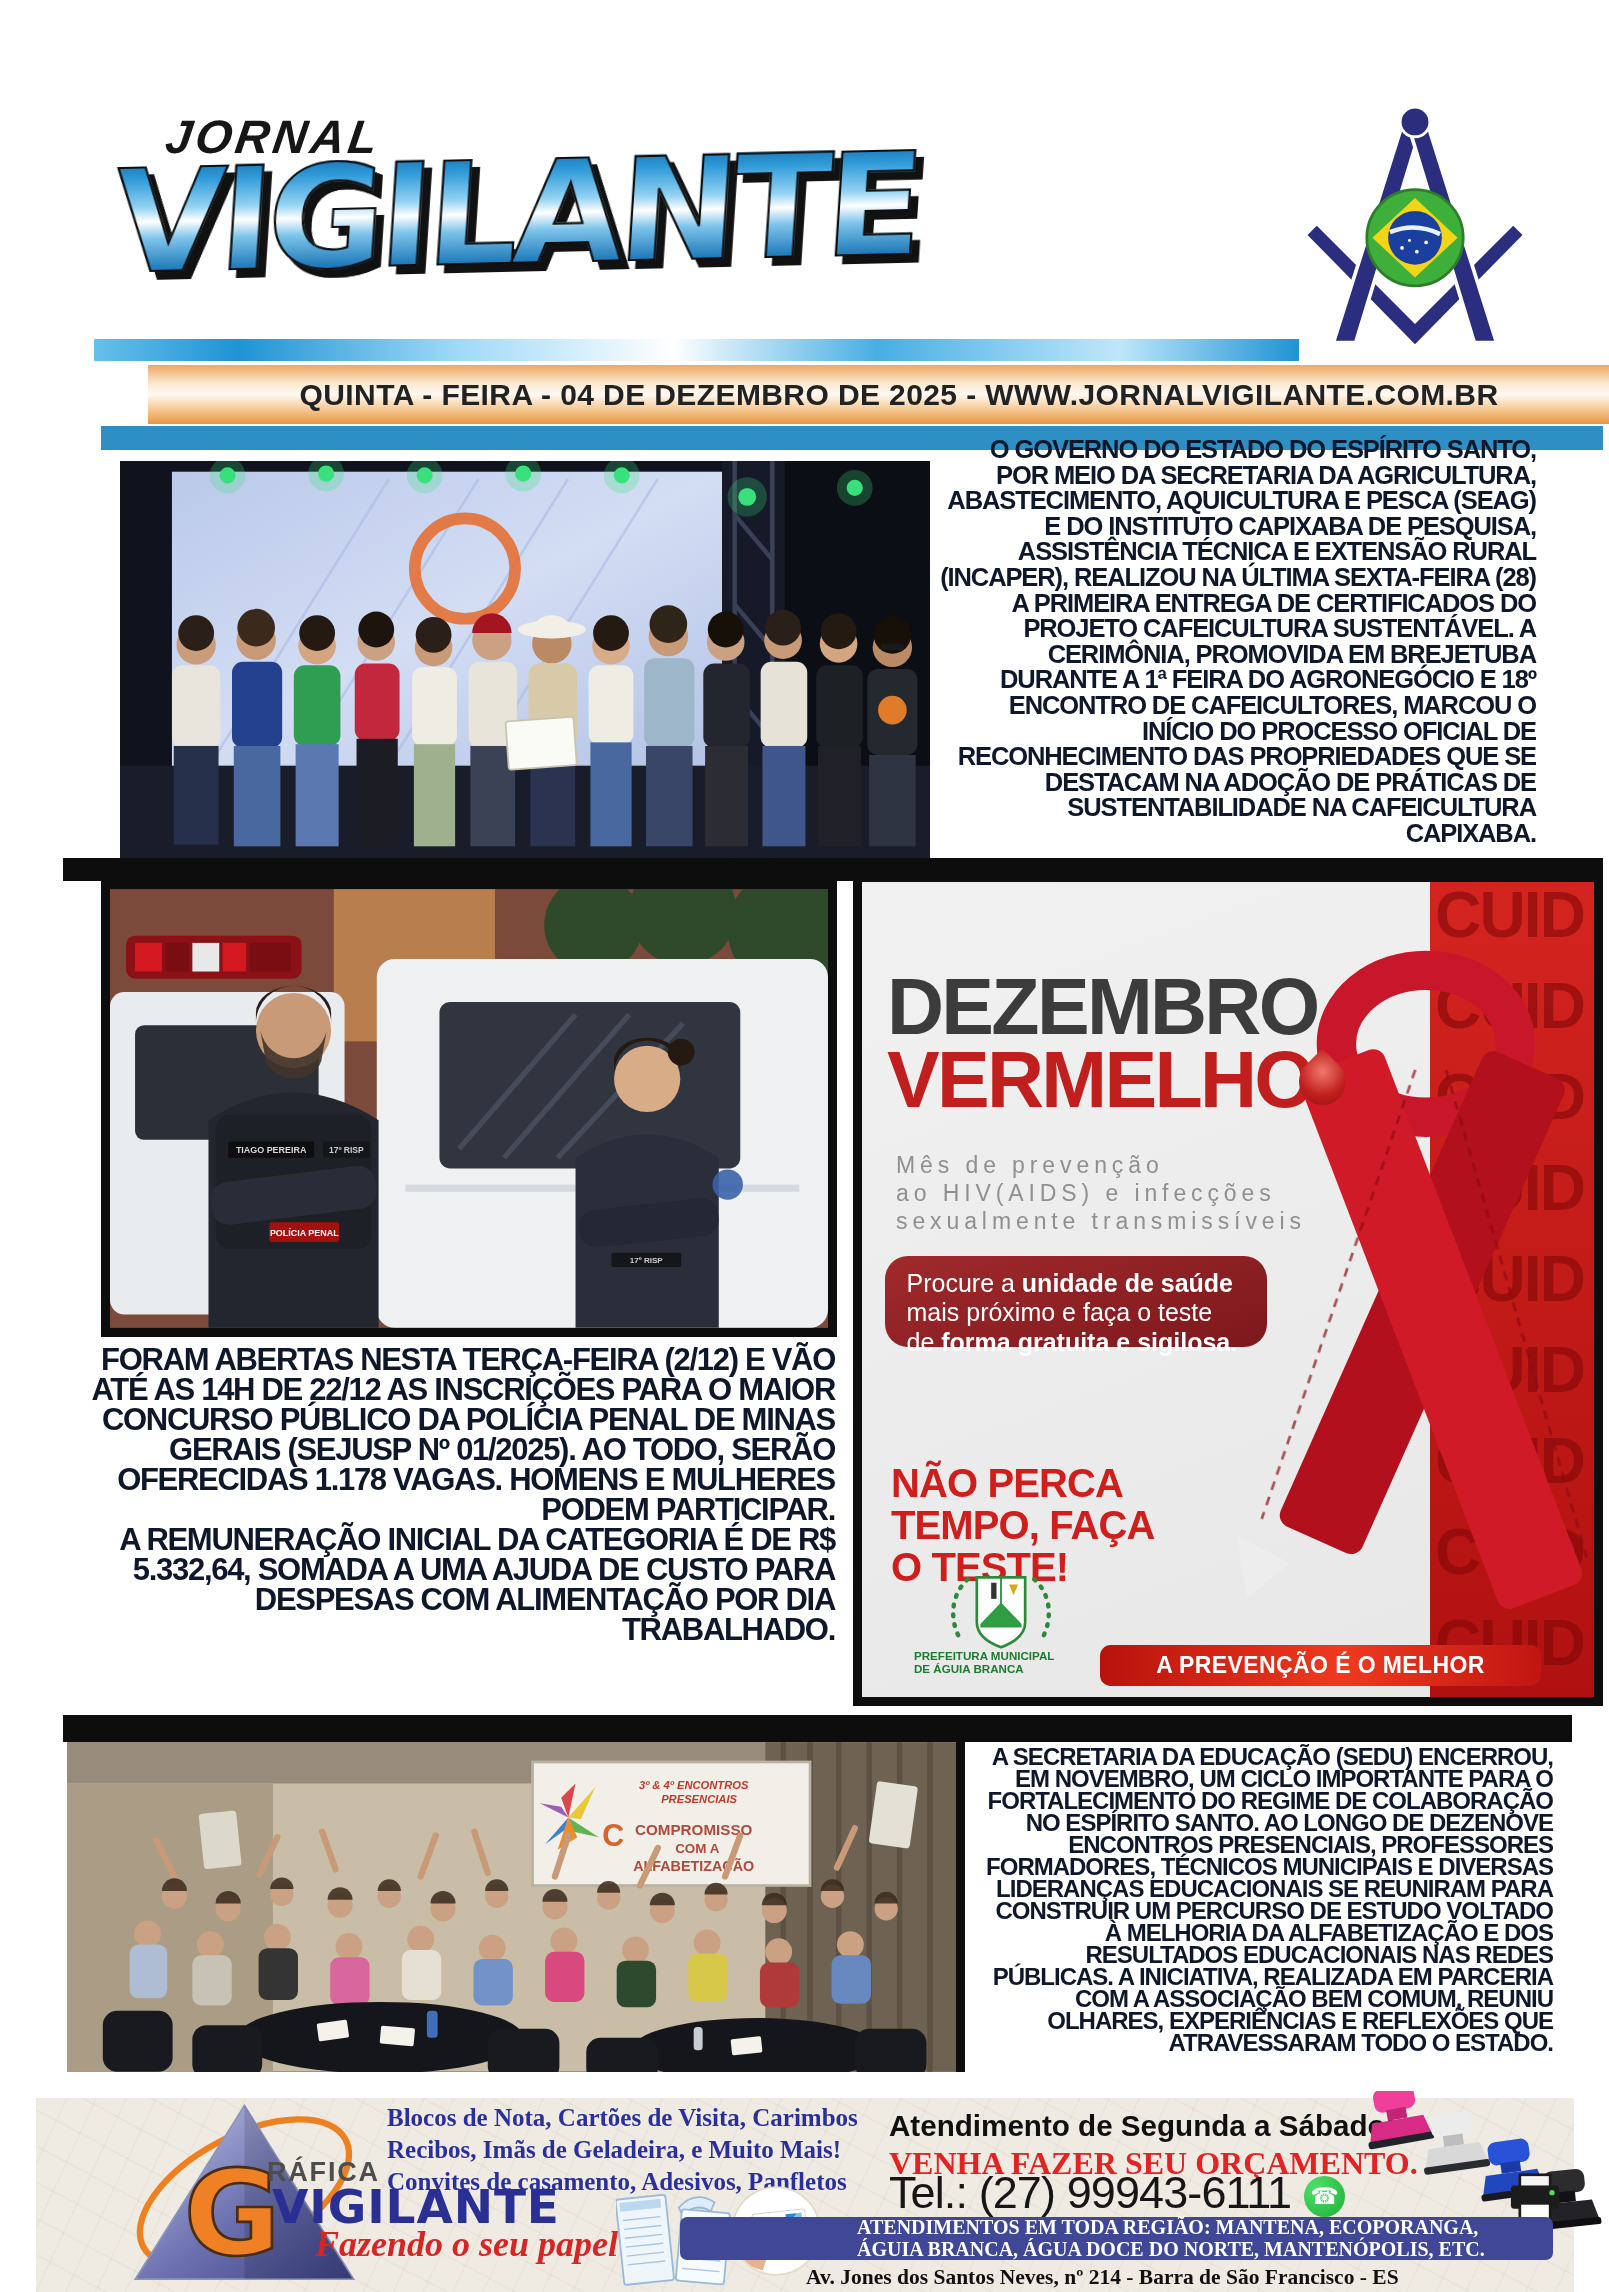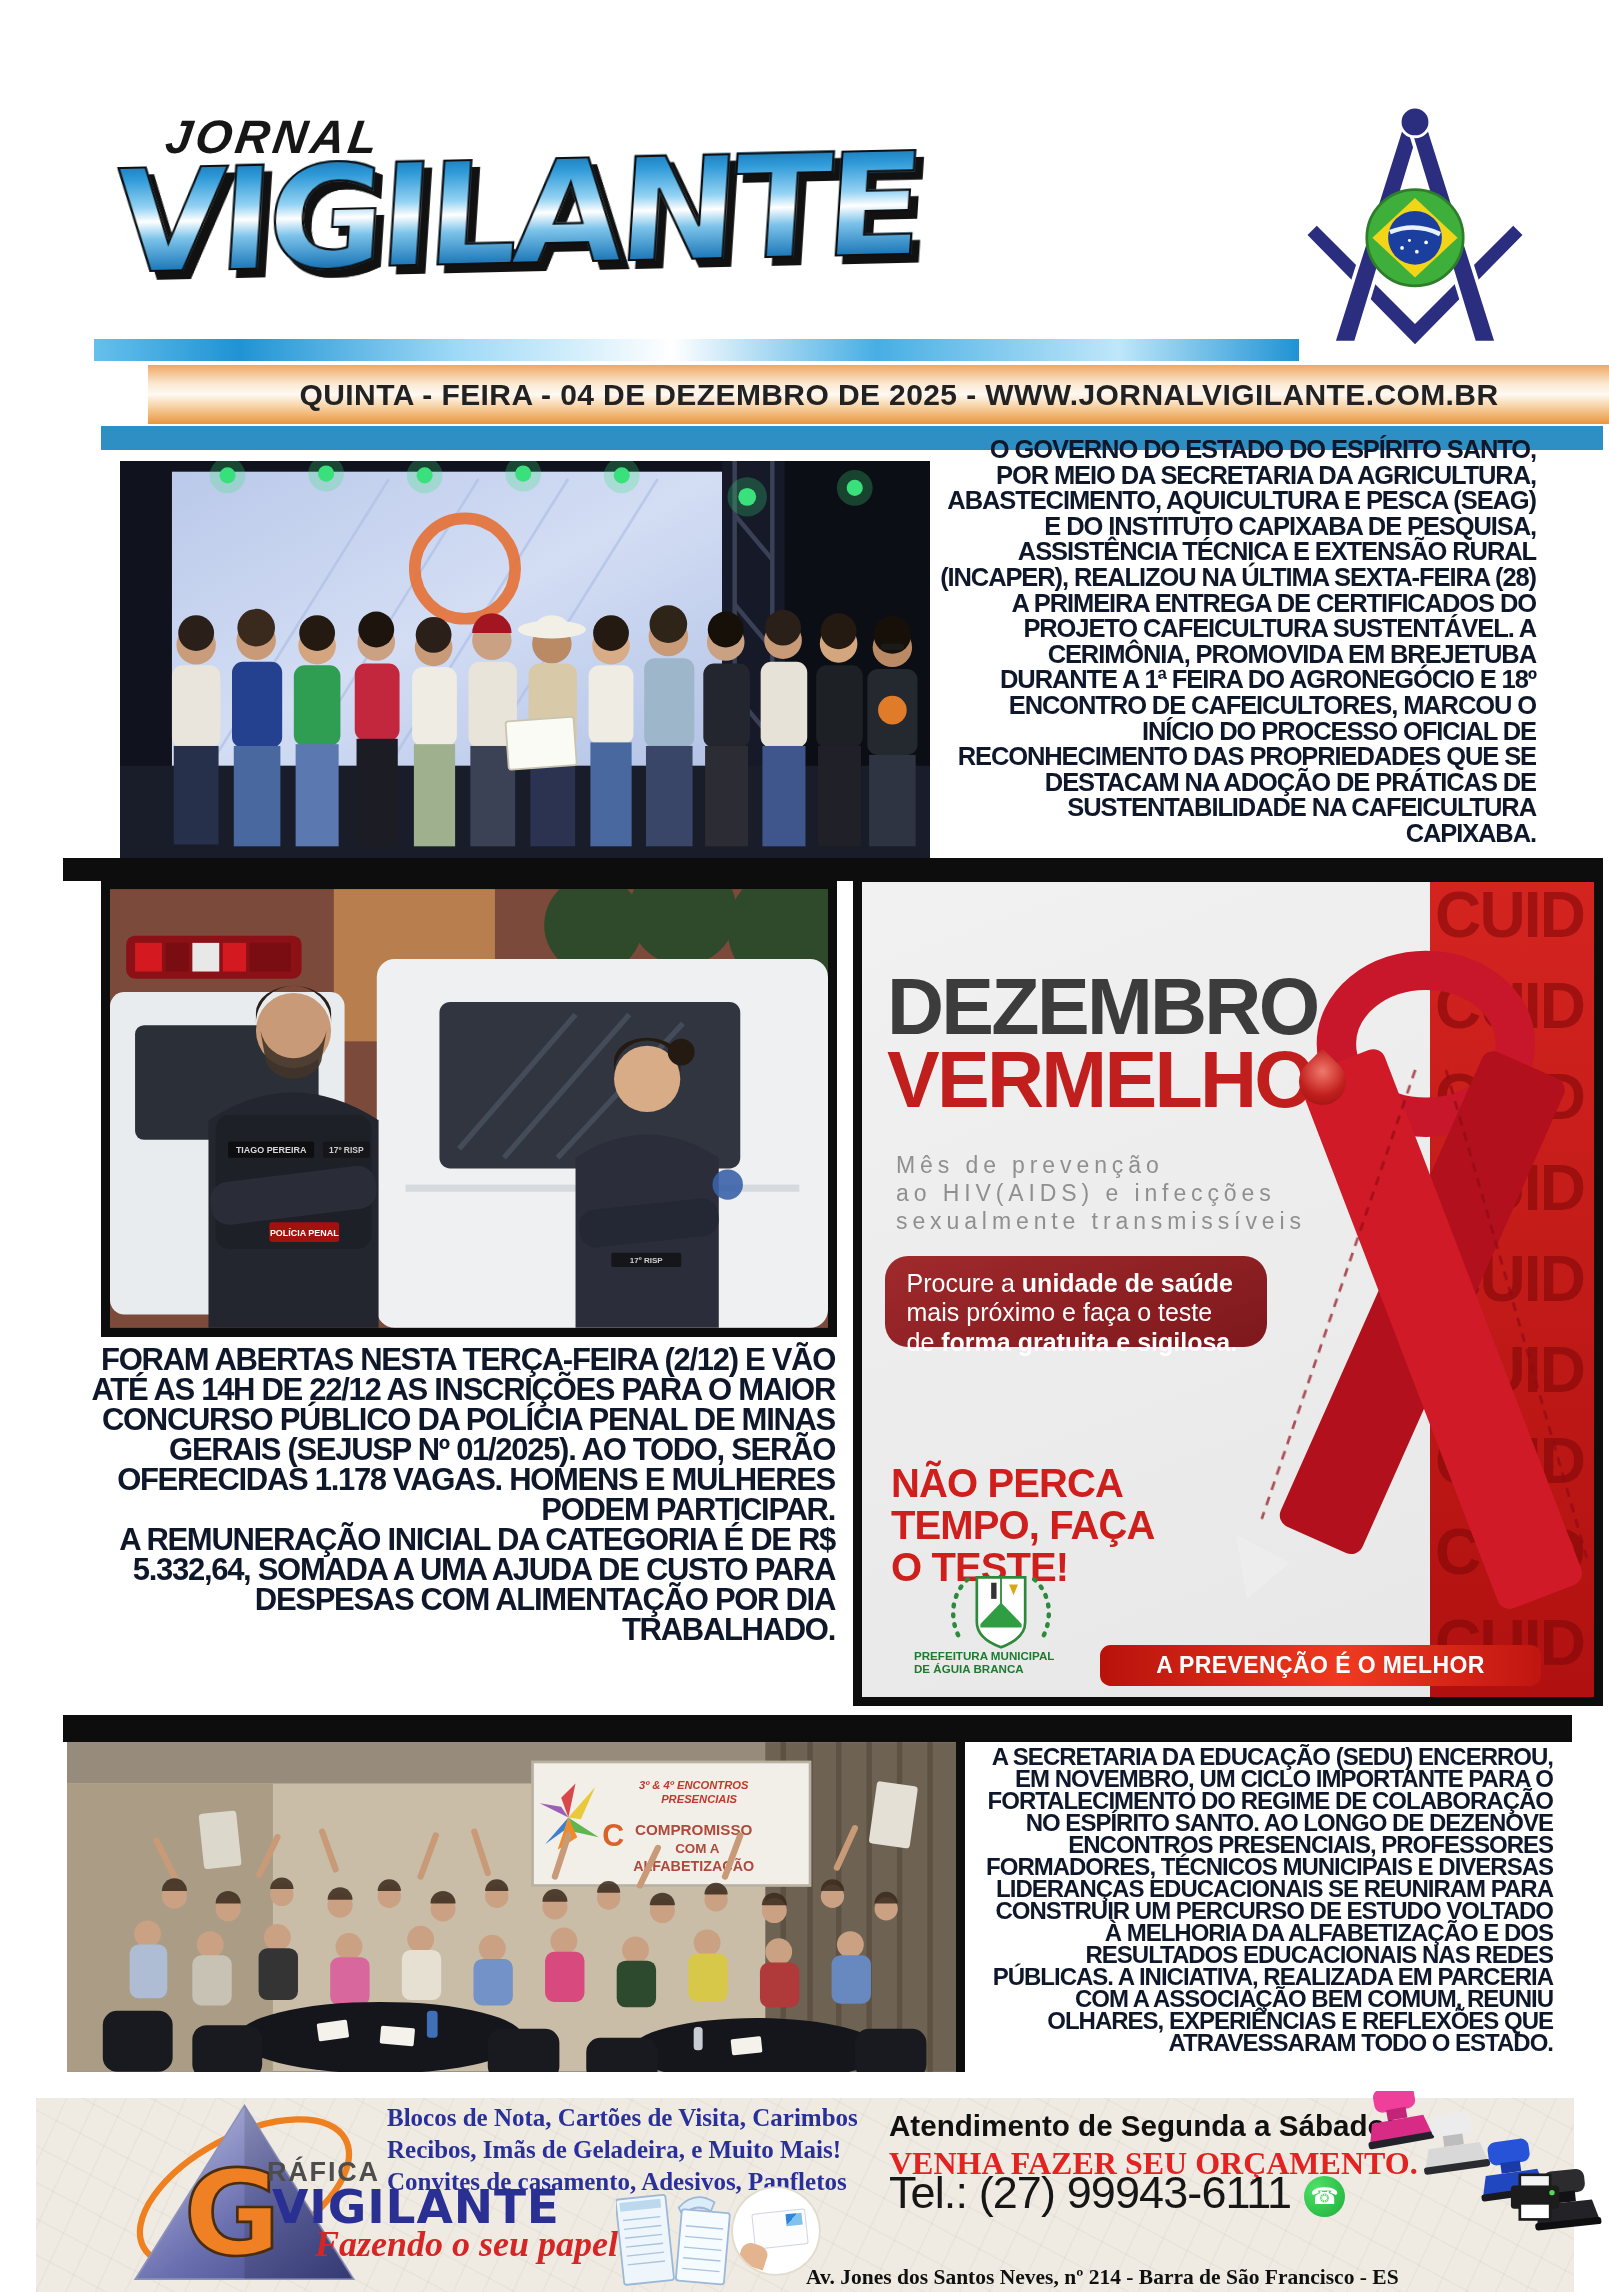--- a/index.html
+++ b/index.html
@@ -600,17 +600,21 @@
       </g>
     </svg>
 
     <svg class="abs" style="left:1471px;top:75px;" width="56" height="50" viewBox="0 0 62 56">
       <rect x="14" y="2" width="34" height="14" fill="#f4f4f4" stroke="#1c1c1c" stroke-width="3"></rect>
       <rect x="4" y="14" width="54" height="26" rx="4" fill="#1c1c1c"></rect>
       <rect x="14" y="34" width="34" height="18" fill="#ffffff" stroke="#1c1c1c" stroke-width="3"></rect>
       <circle cx="50" cy="22" r="3" fill="#58d858"></circle>
     </svg>
 
+    <div class="abs ad-banner">
+      <div>ATENDIMENTOS EM TODA REGIÃO: MANTENA, ECOPORANGA,</div>
+      <div>ÁGUIA BRANCA, ÁGUA DOCE DO NORTE, MANTENÓPOLIS, ETC.</div>
+    </div>
     <div class="abs ad-address">Av. Jones dos Santos Neves, nº 214 - Barra de São Francisco  - ES</div>
   </footer>
 
 </div>
 
 
 </body></html>

